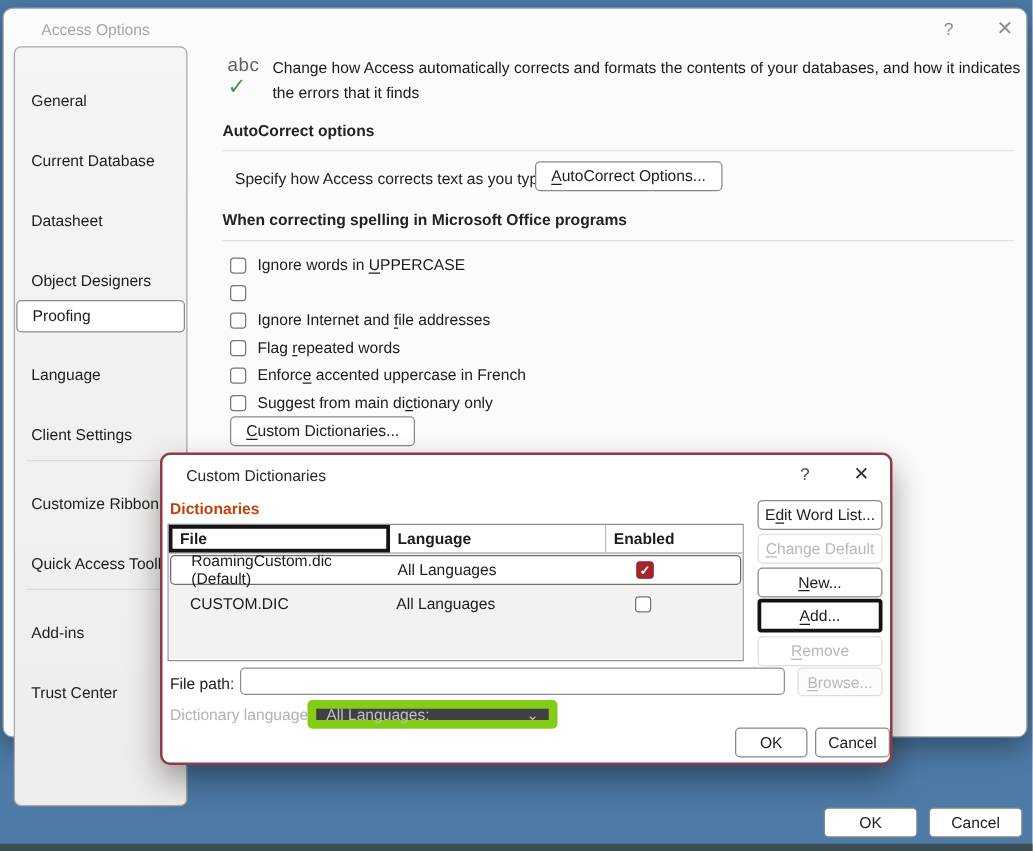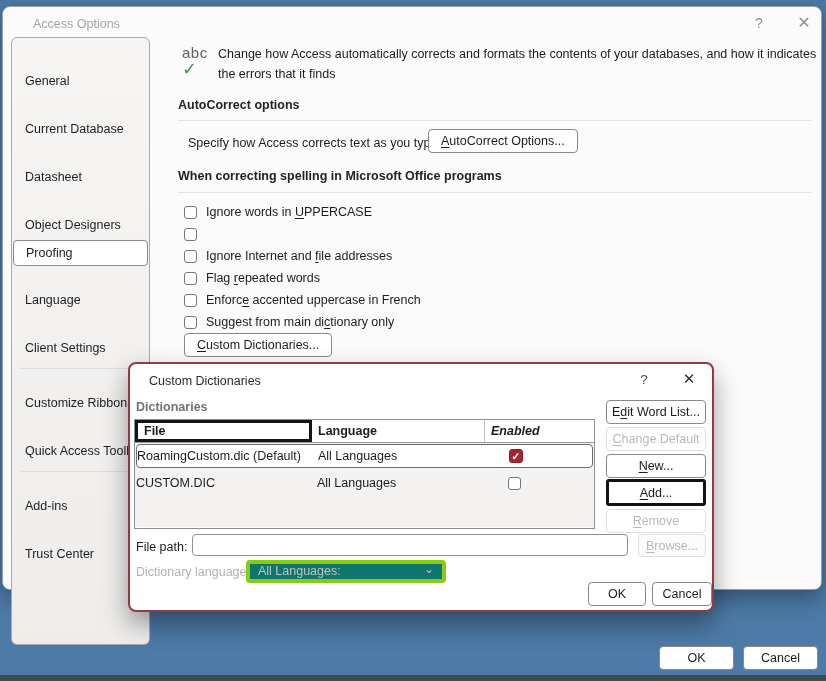--- a/index.html
+++ b/index.html
@@ -68,33 +68,33 @@
 
   
   .dialog {
     position:absolute; left:128px; top:362px; width:586px; height:250px;
     background:#fff; border:2px solid #8e3b44; border-radius:8px;
     box-shadow:0 12px 26px rgba(0,0,0,.38); z-index:5;
   }
   .dlg-title { position:absolute; left:19px; top:10px; color:#2a2a2a; }
   .dlg-help  { position:absolute; left:504px; top:8px; width:20px; text-align:center; color:#4a4a4a; font-size:13.5px; }
   .dlg-close { position:absolute; left:548px; top:6px; width:22px; text-align:center; color:#2f2f2f; font-size:15px; }
-  .dlg-dicts-label { position:absolute; left:6px; top:36px; font-weight:bold; color:#737373; }
+  .dlg-dicts-label { position:absolute; left:6px; top:36px; font-weight:bold; color:#c2410c; }
 
   .dlg-table { position:absolute; left:4px; top:55px; width:461px; height:110px; border:1px solid #8f8f8f; }
   .tbl-head { display:flex; height:23px; background:#fff; border-bottom:1px solid #9a9a9a; }
   .th { display:flex; align-items:center; padding-left:6px; font-weight:bold; border-right:1px solid #c2c2c2; }
   .th-file { width:177px; border:3px solid #151515; }
   .th-lang { width:173px; }
-  .th-enabled { flex:1; border-right:none;font-style:italic; }
+  .th-enabled { flex:1; border-right:none; }
   .tbl-body { position:relative; height:84px; background:#f3f2f1; }
   .trow { position:absolute; left:1px; right:1px; height:24px; display:flex; align-items:center; }
   .trow.selected { top:1px; background:#fff; border:1px solid #6e6e6e; border-radius:4px; }
   .trow.plain { top:28px; }
-  .td-file { width:175px; padding-left:0; }
+  .td-file { width:175px; padding-left:16px; }
   .td-lang { width:173px; padding-left:6px; }
   .td-enabled { padding-left:24px; display:flex; align-items:center; }
   .cb-red {
     width:14px; height:14px; background:#a4262c; border:1px solid #8f1f26; border-radius:3px;
     color:#fff; font-size:10.5px; display:flex; align-items:center; justify-content:center; font-weight:bold;
   }
 
   .dlg-btn { position:absolute; left:476px; width:100px; height:24px; display:flex; align-items:center; justify-content:center;
     background:#fff; border:1px solid #888; border-radius:4px; cursor:default; }
   .dlg-btn.disabled { border-color:#e0dedd; color:#bab8b6; }
@@ -106,22 +106,22 @@
   .b-remove { top:145px; }
 
   .fp-label { position:absolute; left:6px; top:176px; }
   .fp-input { position:absolute; left:62px; top:170px; width:436px; height:22px;
     border:1px solid #8f8f8f; border-radius:4px; background:#fff; padding:0 6px; font:inherit; color:#1c1c1c; }
   .b-browse { position:absolute; left:508px; top:170px; width:68px; height:23px; display:flex; align-items:center; justify-content:center;
     background:#fdfcfc; border:1px solid #e0dedd; border-radius:4px; color:#bab8b6; }
 
   .dl-label { position:absolute; left:6px; top:201px; color:#b4b2b0; }
   .dl-select { position:absolute; left:116px; top:196px; width:200px; height:23px;
-    border:4px solid #84cc16; border-radius:4px; background:#0f766e; color:#c3c1bf;
-    display:flex; padding:0 8px; }
+    border:7px solid #84cc16; border-radius:4px; background:#404040; color:#c3c1bf;
+    display:flex; align-items:center; padding:0 8px; }
   .dl-chevron { margin-left:auto; color:#c3c1bf; font-size:12px; line-height:10px; }
 
   .dlg-ok     { position:absolute; left:458px; top:218px; width:58px; height:24px; }
   .dlg-cancel { position:absolute; left:522px; top:218px; width:60px; height:24px; }
 </style>
 </head>
 <body>
 
 <div class="window">
   <div class="win-title">Access Options</div>

